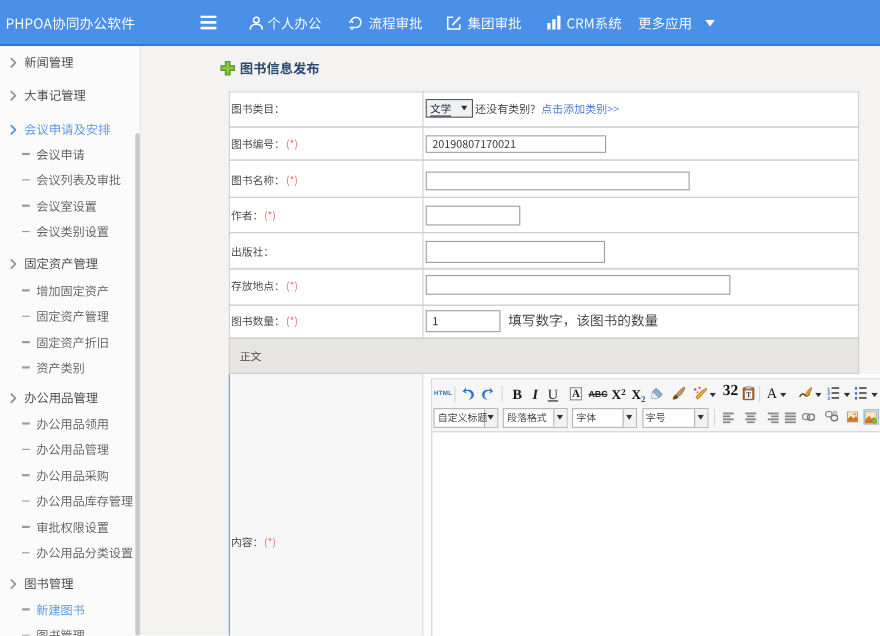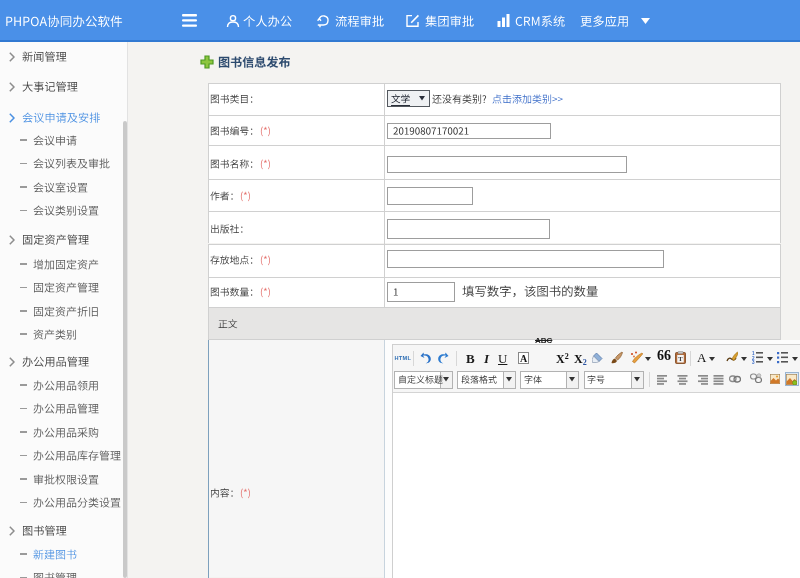--- a/index.html
+++ b/index.html
@@ -614,41 +614,41 @@
     <g transform="scale(-1,1) translate(-11,0)">
       <path d="M3.5 0.5 L0.5 4 L4.5 6 L3 3.6 C6 2.8 8.6 4.6 8.6 7.4 C8.6 9.4 7.4 10.6 5.6 11.2 C8.6 11.2 10.8 9.6 10.8 6.9 C10.8 3.6 7.5 1.6 3.9 2.6 Z" fill="#2e7cd0"></path>
     </g>
   </svg>
 <div style="position:absolute;left:456px;top:351px;width:1px;height:15px;background:#d7d7d7"></div>
 <div class="lt" style="left:466px;top:351px;font:bold 13px 'Liberation Serif',serif;color:#1a1a1a">B</div>
 <div class="lt" style="left:484px;top:351px;font:italic bold 13px 'Liberation Serif',serif;color:#1a1a1a">I</div>
 <div class="lt" style="left:498px;top:351px;font:13px 'Liberation Serif',serif;color:#1a1a1a;text-decoration:underline">U</div>
 <div style="position:absolute;left:518px;top:352px;width:11px;height:12px;box-sizing:border-box;border:1px solid #888;background:#fff"></div>
 <div class="lt" style="left:520px;top:352.5px;font:bold 10px 'Liberation Serif',serif;color:#111">A</div>
-<div class="lt" style="left:535px;top:336px;font:bold 8px 'Liberation Sans',sans-serif;color:#222;text-decoration:line-through">ABC</div>
+<div class="lt" style="left:535px;top:354px;font:bold 8px 'Liberation Sans',sans-serif;color:#222;text-decoration:line-through">ABC</div>
 <div class="lt" style="left:556px;top:352px;font:bold 12px 'Liberation Serif',serif;color:#111">X<span style="font-size:8px;vertical-align:4px">2</span></div>
 <div class="lt" style="left:574px;top:352px;font:bold 12px 'Liberation Serif',serif;color:#111">X<span style="font-size:8px;vertical-align:-2px;color:#2a52a0">2</span></div>
 <svg class="ic" style="left:592px;top:352px" width="11" height="11" viewBox="0 0 11 11">
     <path d="M4.5 1 L10 6.5 L7 9.5 L1.5 4 Z" fill="#8fb0d8" stroke="#5a7aa8" stroke-width="0.8"></path>
     <path d="M1.5 4 L7 9.5 L4.8 10.5 L0.5 10.5 L0.2 7.5 Z" fill="#e8eef5" stroke="#8a9ab0" stroke-width="0.7"></path>
   </svg>
 <svg class="ic" style="left:611px;top:351px" width="12" height="13" viewBox="0 0 12 13">
     <path d="M11 1 C8 3 5.5 5 4.5 7 L6.5 9 C9 7.5 10.5 4.5 11.5 1.5 Z" fill="#c8986a" stroke="#8a5a28" stroke-width="0.7"></path>
     <path d="M4 7.5 C2 8 1 9.5 0.5 12 C2.5 12.5 5 12 6 10 Z" fill="#7a4a18"></path>
   </svg>
 <svg class="ic" style="left:630px;top:351px" width="13" height="13" viewBox="0 0 13 13">
     <path d="M12 2 C8 4 4.5 7 2.5 10.5 L4.5 12 C7.5 9 10.5 5.5 12.8 2.8 Z" fill="#e8a040" stroke="#b06a10" stroke-width="0.6"></path>
     <circle cx="2" cy="3" r="1.1" fill="#d04a20"></circle>
     <circle cx="6" cy="1.5" r="1" fill="#d04a20"></circle>
     <circle cx="4" cy="5.5" r="0.9" fill="#e07030"></circle>
   </svg>
 <svg class="ic" style="left:645px;top:356.5px" width="6" height="4" viewBox="0 0 6 4" fill="#333">
     <path d="M0 0 L6 0 L3 4 Z"></path>
   </svg>
-<div class="lt" style="left:657px;top:348px;font:bold 14px 'Liberation Serif',serif;color:#111">66</div>
+<div class="lt" style="left:657px;top:348px;font:bold 14px 'Liberation Serif',serif;color:#111">32</div>
 <svg class="ic" style="left:675px;top:351px" width="11" height="13" viewBox="0 0 11 13">
     <rect x="0.5" y="1.5" width="10" height="11" rx="1" fill="#b06a3a" stroke="#7a4218" stroke-width="0.8"></rect>
     <rect x="3" y="0.3" width="5" height="2.4" rx="0.8" fill="#c8c8c8" stroke="#888" stroke-width="0.5"></rect>
     <rect x="2.2" y="4" width="6.6" height="7.5" fill="#f5f5f5"></rect>
     <text x="5.5" y="10" font-size="6.5" font-weight="bold" text-anchor="middle" fill="#333" font-family="Liberation Serif">T</text>
   </svg>
 <div style="position:absolute;left:690px;top:351px;width:1px;height:15px;background:#d7d7d7"></div>
 <div class="lt" style="left:697px;top:350px;font:13px 'Liberation Serif',serif;color:#111">A</div>
 <svg class="ic" style="left:709px;top:356.5px" width="6" height="4" viewBox="0 0 6 4" fill="#333">
     <path d="M0 0 L6 0 L3 4 Z"></path>

